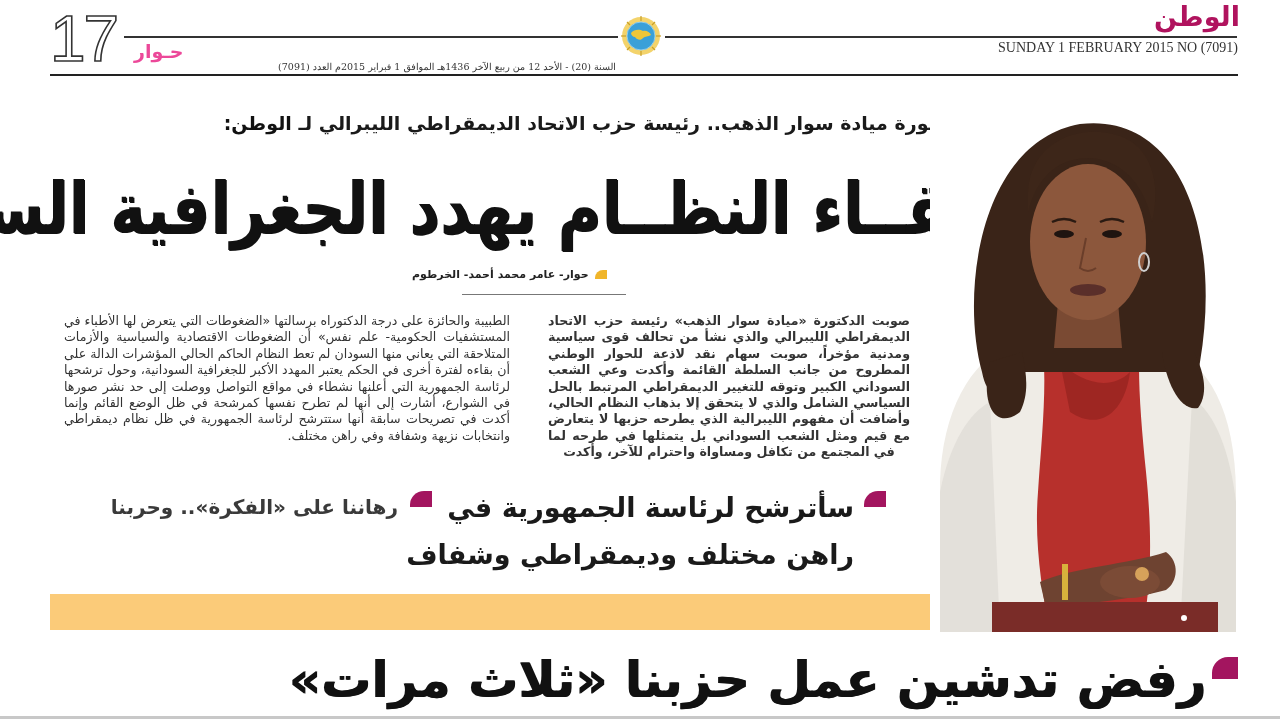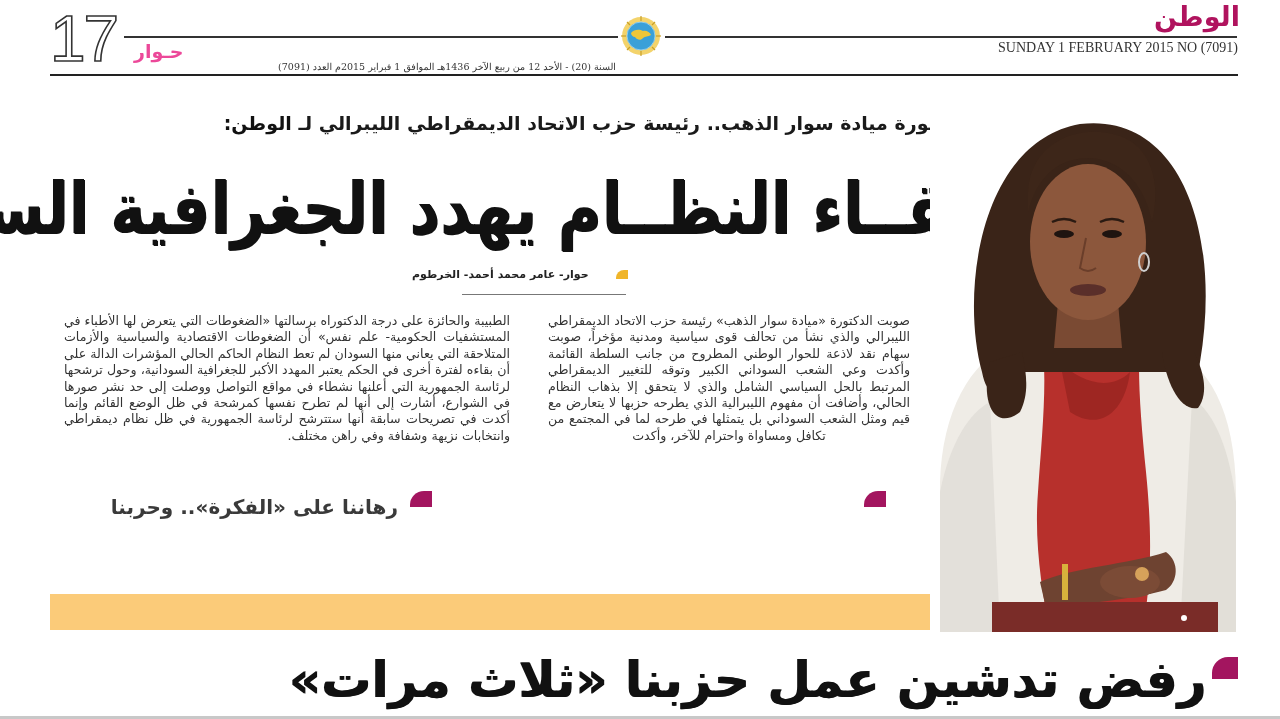--- a/index.html
+++ b/index.html
@@ -46,31 +46,31 @@
     font-family: "DejaVu Sans", sans-serif; font-weight: 900; font-size: 60px; line-height: 82px;
     color: #111; white-space: nowrap; letter-spacing: 1px;
     transform: scaleY(1.18); transform-origin: top right;
     text-shadow: 1px 1px 0 #111;
   }
 
   
   .byline {
     left: 412px; top: 268px; width: 216px; text-align: right; direction: rtl;
     font-size: 11px; font-weight: bold; color: #222; white-space: nowrap;
-    display: flex; flex-direction: row; justify-content: space-between; align-items: center; gap: 6px;
+    display: flex; flex-direction: row; justify-content: flex-end; align-items: center; gap: 6px;
   }
   .byline-marker { width: 12px; height: 9px; background: #f0b52a; border-radius: 8px 0 0 0; flex: 0 0 auto; }
   .byline-rule { left: 462px; top: 294px; width: 164px; height: 1px; background: #777; }
 
   
   .col {
     direction: rtl; text-align: justify; text-align-last: center;
     font-size: 12.6px; line-height: 16.4px; color: #333;
   }
-  .col-right { left: 548px; top: 313px; width: 362px; }
+  .col-right { left: 548px; top: 313px; width: 362px; font-weight: bold; }
   .col-left  { left: 64px;  top: 313px; width: 446px; text-align-last: right; }
 
   
   .pull-marker { width: 22px; height: 16px; background: #a3155f; border-radius: 14px 0 0 0; }
   .pq-right-marker { left: 864px; top: 491px; }
   .pq-left-marker  { left: 410px; top: 491px; }
   .pull-quote {
     direction: rtl; text-align: right; font-weight: bold; color: #1a1a1a; white-space: nowrap;
   }
   .pq-right { left: 440px; top: 484px; width: 414px; font-size: 27px; line-height: 47px; }
@@ -141,20 +141,22 @@
   <span class="byline-marker"></span>
   <span>حوار- عامر محمد أحمد- الخرطوم</span>
 </div>
 <div class="abs byline-rule"></div>
 
 <div class="abs col col-right">صوبت الدكتورة «ميادة سوار الذهب» رئيسة حزب الاتحاد الديمقراطي الليبرالي والذي نشأ من تحالف قوى سياسية ومدنية مؤخراً، صوبت سهام نقد لاذعة للحوار الوطني المطروح من جانب السلطة القائمة وأكدت وعي الشعب السوداني الكبير وتوقه للتغيير الديمقراطي المرتبط بالحل السياسي الشامل والذي لا يتحقق إلا بذهاب النظام الحالي، وأضافت أن مفهوم الليبرالية الذي يطرحه حزبها لا يتعارض مع قيم ومثل الشعب السوداني بل يتمثلها في طرحه لما في المجتمع من تكافل ومساواة واحترام للآخر، وأكدت</div>
 <div class="abs col col-left">الطبيبة والحائزة على درجة الدكتوراه برسالتها «الضغوطات التي يتعرض لها الأطباء في المستشفيات الحكومية- علم نفس» أن الضغوطات الاقتصادية والسياسية والأزمات المتلاحقة التي يعاني منها السودان لم تعط النظام الحاكم الحالي المؤشرات الدالة على أن بقاءه لفترة أخرى في الحكم يعتبر المهدد الأكبر للجغرافية السودانية، وحول ترشحها لرئاسة الجمهورية التي أعلنها نشطاء في مواقع التواصل ووصلت إلى حد نشر صورها في الشوارع، أشارت إلى أنها لم تطرح نفسها كمرشحة في ظل الوضع القائم وإنما أكدت في تصريحات سابقة أنها ستترشح لرئاسة الجمهورية في ظل نظام ديمقراطي وانتخابات نزيهة وشفافة وفي راهن مختلف.</div>
 
 <div class="abs pull-marker pq-right-marker"></div>
 <div class="abs pull-quote pq-right">
+  <div style="padding-right:0;">سأترشح لرئاسة الجمهورية في</div>
+  <div>راهن مختلف وديمقراطي وشفاف</div>
 </div>
 
 <div class="abs pull-marker pq-left-marker"></div>
 <div class="abs pull-quote pq-left">
   <div>رهاننا على «الفكرة».. وحربنا</div>
 </div>
 
 <div class="abs yellow-band"></div>
 
 <div class="abs photo">

